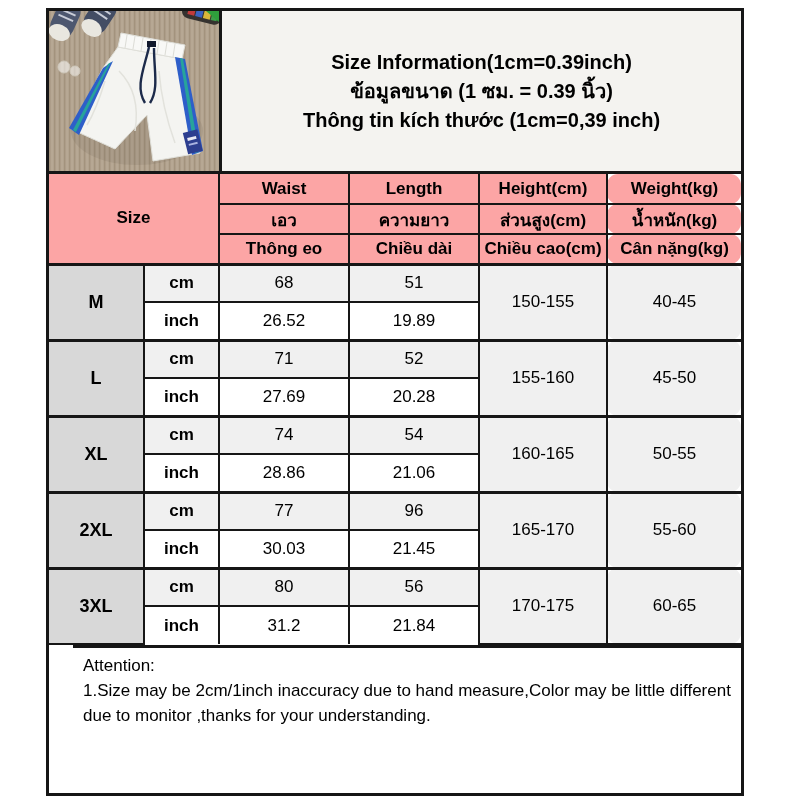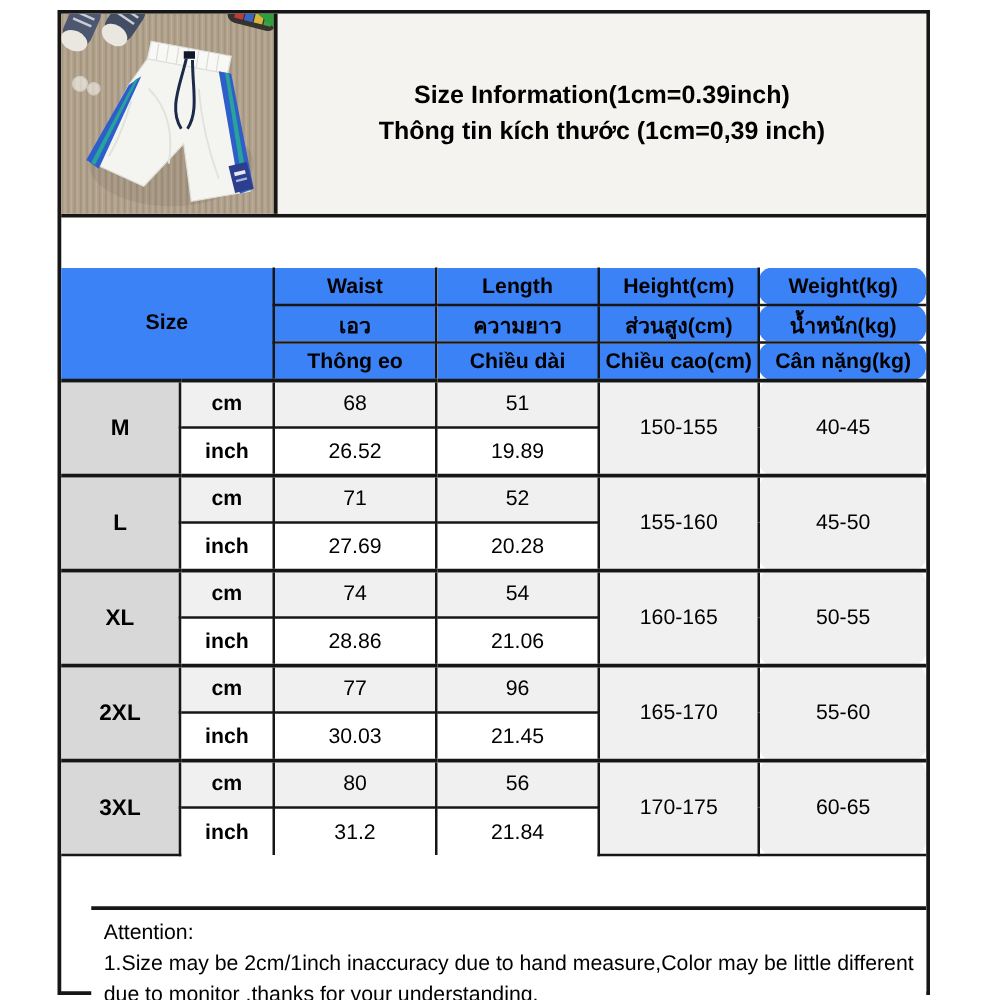--- a/index.html
+++ b/index.html
@@ -1,36 +1,36 @@
 <!DOCTYPE html>
 <html><head>
 <meta charset="utf-8">
 <style>
   html,body{margin:0;padding:0;background:#ffffff;width:800px;height:800px;
     font-family:"Liberation Sans","DejaVu Sans",sans-serif;color:#000;}
   .sheet{position:absolute;left:46px;top:8px;width:698px;height:788px;
     box-sizing:border-box;border:3px solid #161616;background:#fff;
-    display:flex;flex-direction:column;gap:40px;}
+    display:flex;flex-direction:column;}
   
   .top-section{height:160px;flex:none;display:flex;border-bottom:3px solid #161616;}
   .photo-cell{width:170px;flex:none;border-right:3px solid #161616;position:relative;overflow:hidden;background:#b1a28e;}
   .photo-cell svg{display:block;width:100%;height:100%;}
   .corner-badge{position:absolute;top:0;right:0;width:0;height:0;
     border-top:11px solid #2f9e3c;border-left:13px solid transparent;}
   .title-cell{flex:1;background:#f4f3f0;display:flex;flex-direction:column;
     align-items:center;justify-content:center;text-align:center;}
   .title-line{font-weight:700;font-size:20px;line-height:29px;}
   
   table{width:100%;table-layout:fixed;border-collapse:collapse;flex:none;}
   th,td{border:2px solid #161616;text-align:center;vertical-align:middle;
     padding:0;overflow:hidden;}
   th:first-child,td:first-child{border-left:none;}
   th:last-child,td:last-child{border-right:none;border-radius:11px;}
   tr.hrow{height:30px;}
-  tr.hrow th{background:#3b82f6;font-weight:700;font-size:17px;}
+  tr.hrow th{background:#fca5a5;font-weight:700;font-size:17px;}
   tr.hrow1 th{border-top:none;}
   tr.drow{height:38px;font-size:17px;}
   tr.grp td{border-top-width:3px;}
   tr.lastrow td{border-bottom:none;}
   .size-corner{background:#d8d8d8;font-weight:700;font-size:30px;}
   .size-col{background:#d8d8d8;font-weight:700;font-size:18px;border-left:none;}
   .unit{font-weight:700;font-size:17px;}
   .cm-bg{background:#f0f0f0;}
   .inch-bg{background:#ffffff;}
   .merged{background:#f0f0f0;}
@@ -120,20 +120,21 @@
             <rect x="136" y="120" width="15" height="22" fill="#2d3e8f"></rect>
             <rect x="139" y="126" width="9" height="3" fill="#e8e8f2"></rect>
             <rect x="139" y="132" width="9" height="2" fill="#aab3df"></rect>
           </g>
         </g>
       </svg>
       <div class="corner-badge"></div>
     </div>
     <div class="title-cell">
       <div class="title-line">Size Information(1cm=0.39inch)</div>
+      <div class="title-line">ข้อมูลขนาด (1 ซม. = 0.39 นิ้ว)</div>
       <div class="title-line">Thông tin kích thước (1cm=0,39 inch)</div>
     </div>
   </div>
 
   <table>
     <colgroup>
       <col style="width:95px">
         <col style="width:75px">
         <col style="width:130px">
       <col style="width:130px">

